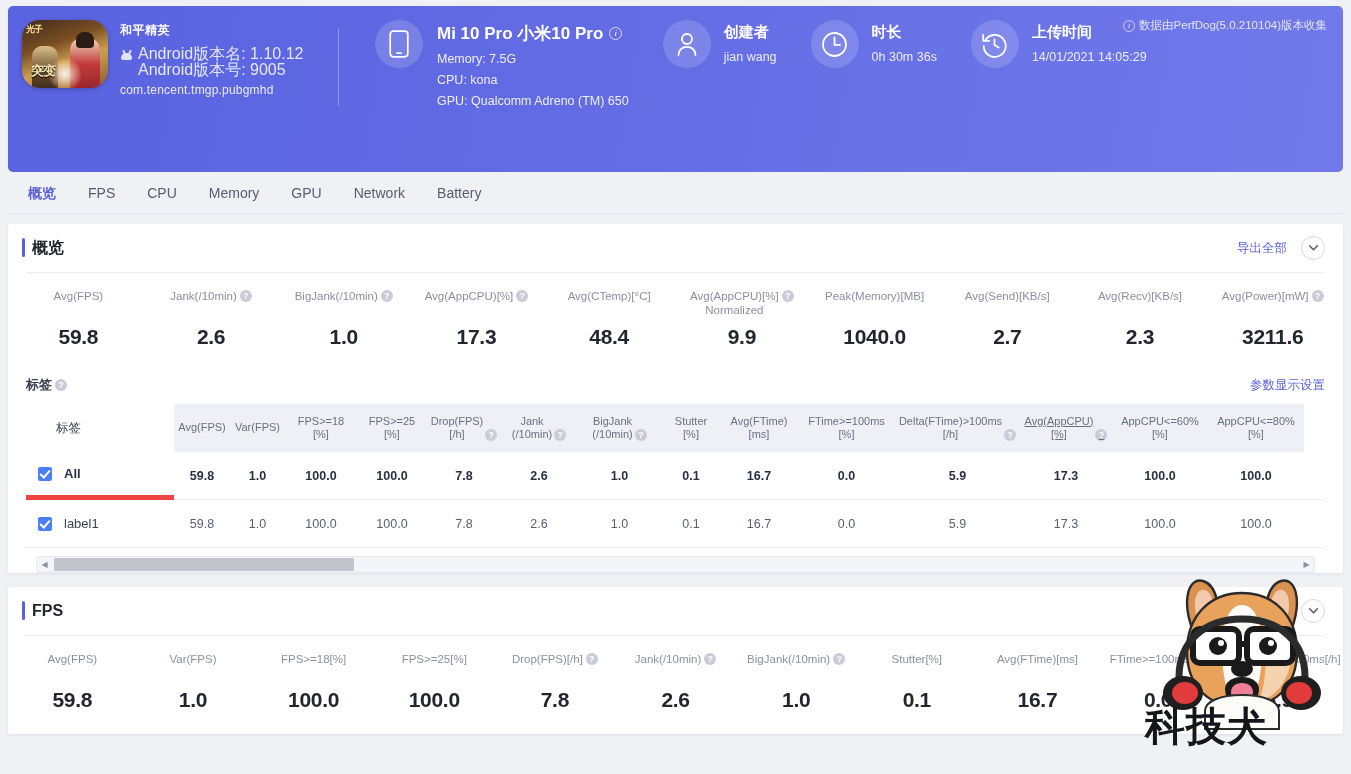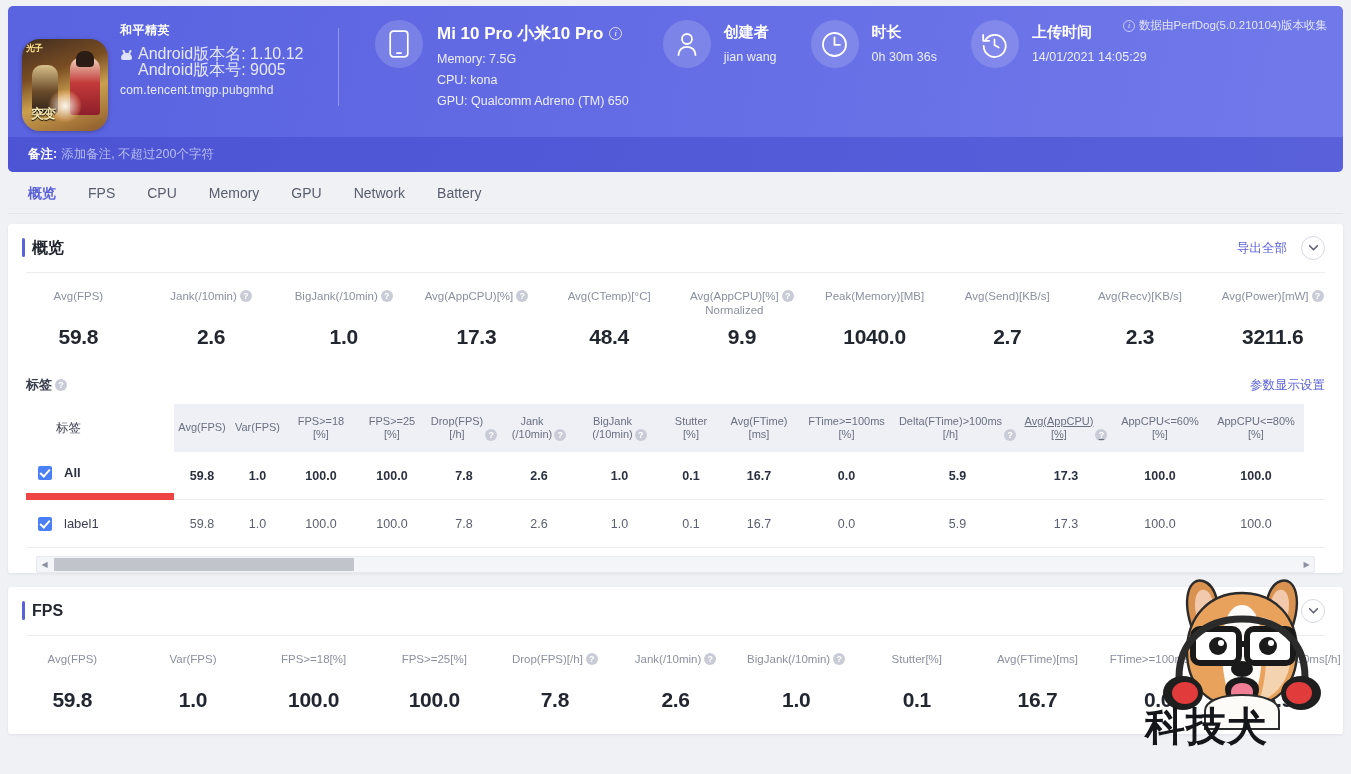--- a/index.html
+++ b/index.html
@@ -27,28 +27,27 @@
     padding: 14px 0 0 0;
     position: relative;
   }
   .hdr-app {
     display: flex;
     align-items: flex-start;
     padding-left: 14px;
     width: 330px;
   }
   .app-icon {
-    width: 86px; height: 92px;
+    width: 86px; height: 68px;
     border-radius: 18px;
     flex: 0 0 auto;
     position: relative;
     overflow: hidden;
     background: linear-gradient(160deg,#3f2d22 0%, #7a4d22 35%, #caa04f 60%, #8d5a2b 100%);
     box-shadow: 0 1px 4px rgba(0,0,0,.25);
-    margin-top: 19px;
   }
   .app-icon .fig1 {
     position:absolute; left:10px; top:26px; width:26px; height:48px;
     background: linear-gradient(180deg,#d8c08a 0%, #6a4b2a 55%, #2e2119 100%);
     border-radius: 10px 10px 3px 3px;
   }
   .app-icon .fig2 {
     position:absolute; right:8px; top:18px; width:30px; height:58px;
     background: linear-gradient(180deg,#f2d9c0 0%, #c23a3a 45%, #8e1f2a 100%);
     border-radius: 12px 12px 3px 3px;
@@ -212,21 +211,21 @@
     background:#eef0f5; padding:0 2px;
   }
   .thead-cell .inner { display:flex; align-items:flex-start; justify-content:center; gap:2px; }
   .thead-cell .ttxt { white-space: pre-line; }
   .fixed-head {
     height:48px; display:flex; align-items:center; padding-left:30px;
     font-size:12.5px; color:#3b4050; background:#fff;
   }
   .row-fixed {
     height:48px; display:flex; align-items:center; padding-left:12px;
-    border-bottom:7px solid #ef4444;
+    border-bottom:5px solid #ef4444;
   }
   .row-fixed:last-child { border-bottom:1px solid #ebedf2; }
   .cbox {
     width:14px;height:14px;border-radius:2px;background:#4a7ff5;
     position:relative; flex:0 0 auto; margin-right:12px; cursor:pointer;
   }
   .cbox:after {
     content:""; position:absolute; left:4px; top:1px; width:4px;height:8px;
     border:solid #fff; border-width:0 2px 2px 0; transform:rotate(42deg);
   }
@@ -353,24 +352,20 @@
         <div class="stat-val">14/01/2021 14:05:29</div>
       </div>
     </div>
 
     <div class="hdr-version">
       <span class="i-circ">i</span>
       <span>数据由PerfDog(5.0.210104)版本收集</span>
     </div>
   </div>
 
-  <div class="note-bar">
-    <span class="note-label">备注:</span>
-    <span class="note-ph">添加备注, 不超过200个字符</span>
-  </div>
 </div>
 
 <div class="tabs">
   <div class="tab active">概览</div>
   <div class="tab">FPS</div>
   <div class="tab">CPU</div>
   <div class="tab">Memory</div>
   <div class="tab">GPU</div>
   <div class="tab">Network</div>
   <div class="tab">Battery</div>

